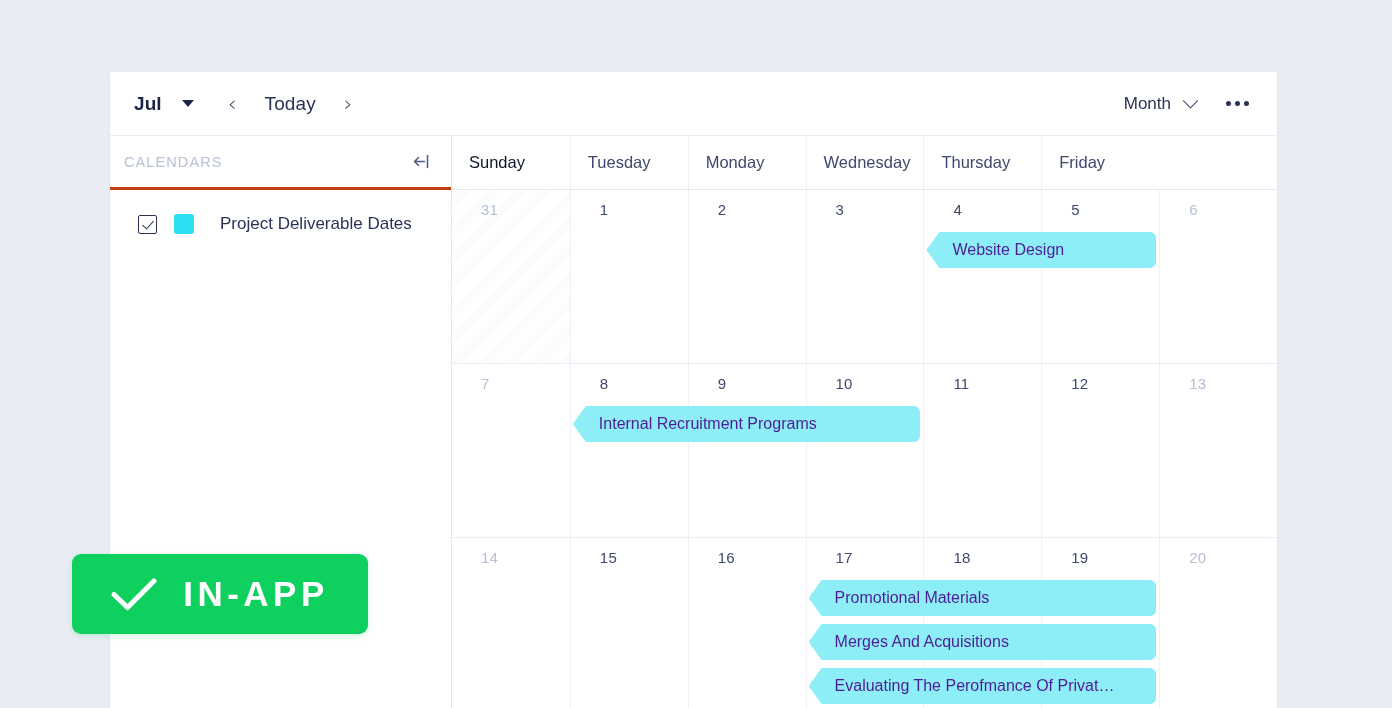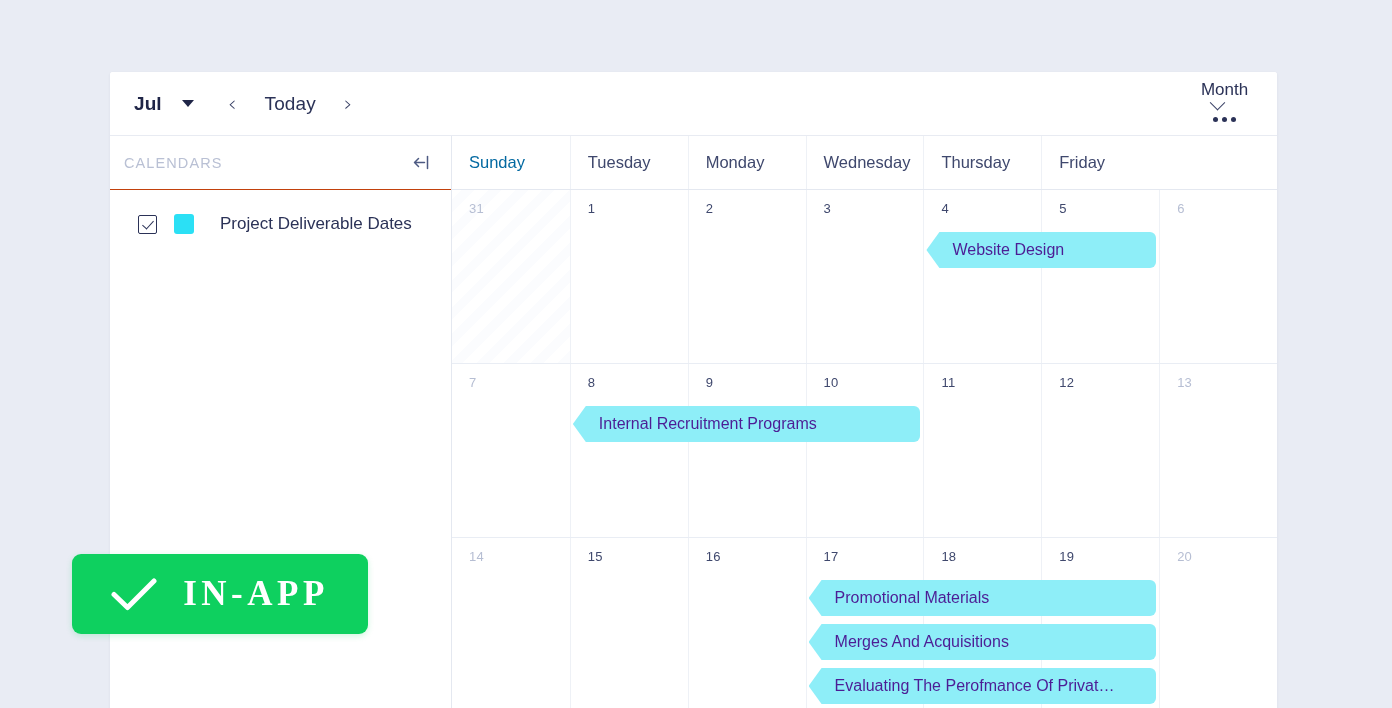--- a/index.html
+++ b/index.html
@@ -29,21 +29,21 @@
   
   #toolbar {
     height: 64px;
     display: flex;
     align-items: center;
     padding: 0 26px 0 24px;
     background: #fff;
     border-bottom: 1px solid #e8ebf2;
   }
   .tb-left { display: flex; align-items: center; gap: 8px; }
-  .tb-right { margin-left: auto; display: flex; align-items: center; flex-direction: column; }
+  .tb-right { margin-left: auto; display: flex; align-items: center; }
 
   #month-label {
     font-size: 19px;
     font-weight: bold;
     color: #1f2547;
     letter-spacing: .1px;
   }
   #month-caret {
     margin-left: 12px;
     margin-right: 22px;
@@ -101,21 +101,21 @@
     width: 342px;
     flex: 0 0 342px;
     border-right: 1px solid #e4e8f0;
     background: #fff;
   }
   #sidebar-header {
     height: 54px;
     display: flex;
     align-items: center;
     padding: 0 22px 0 14px;
-    border-bottom: 1px solid #c2410c;
+    border-bottom: 3px solid #c2410c;
   }
   #calendars-title {
     font-size: 14.5px;
     letter-spacing: 1.1px;
     color: #b9c0d4;
   }
   #collapse-panel-button {
     margin-left: auto;
     display: flex; align-items: center; gap: 2px;
     cursor: pointer;
@@ -173,44 +173,45 @@
   }
   .weekday-cell {
     display: flex;
     align-items: center;
     padding-left: 17px;
     font-size: 16.5px;
     color: #3f486d;
     border-left: 1px solid #eef1f6;
   }
   .weekday-cell:first-child { border-left: none; }
-  .weekday-cell.weekend { color: #0369a1; }
+  .weekday-cell.weekend { color: #0f172a; }
 
   #weeks { flex: 1; display: flex; flex-direction: column; }
   .week-row {
     display: grid;
     grid-template-columns: repeat(7, 1fr);
     border-bottom: 1px solid #e9edf4;
     position: relative;
     flex: 0 0 auto;
   }
   .week-row.w1, .week-row.w3 { height: 174px; }
   .week-row.w2 { height: 174px; }
 
   .day-cell {
     border-left: 1px solid #eef1f6;
     padding: 11px 0 0 17px;
     position: relative;
     cursor: pointer;
   }
   .day-cell:first-child { border-left: none; }
   .day-num {
-    font-size: 13px;
+    font-size: 15px;
     color: #3f486d;
     letter-spacing: .2px;
+    margin-left: 12px;
   }
   .day-cell.other-month .day-num { color: #b6bed3; }
   .day-cell.weekend .day-num { color: #b6bed3; }
   .day-cell.striped {
     background-image: repeating-linear-gradient(
       -45deg,
       #fbfcfe 0px, #fbfcfe 9px,
       #ffffff 9px, #ffffff 19px);
   }
 
@@ -258,21 +259,20 @@
     justify-content: center;
     gap: 26px;
     box-shadow: 0 2px 6px rgba(14,208,95,.20);
   }
   #in-app-check { display: block; }
   #in-app-label {
     color: #ffffff;
     font-size: 35px;
     font-weight: bold;
     letter-spacing: 4.5px;
-    font-family: Liberation Serif, serif;
   }
 </style>
 </head>
 <body>
 
 <div id="calendar-card">
 
   <div id="toolbar">
     <div class="tb-left">
       <div id="month-label">Jul</div>

